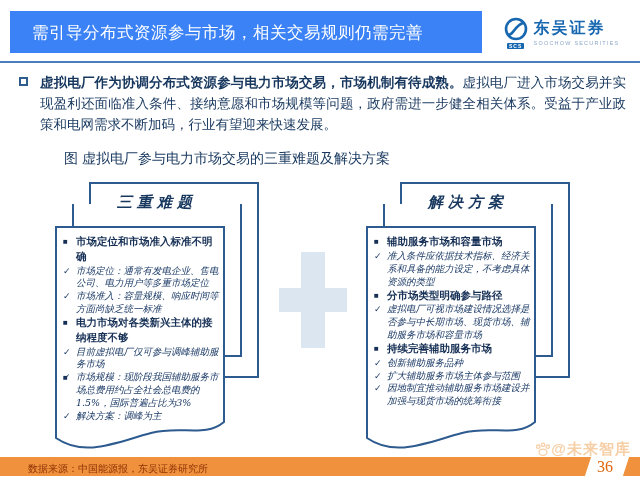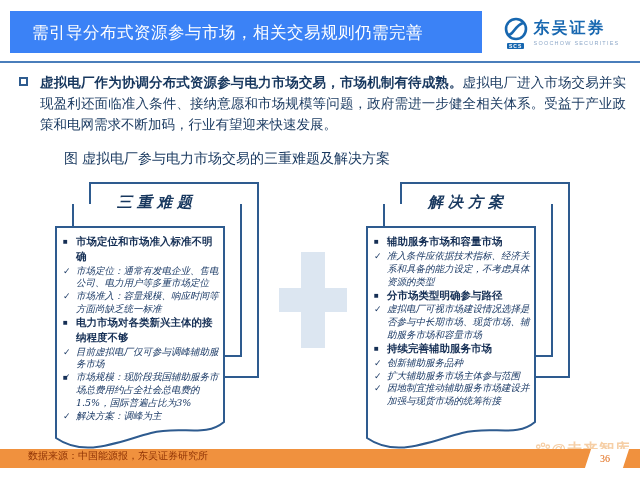--- a/index.html
+++ b/index.html
@@ -57,27 +57,27 @@
              font-family:"DejaVu Serif","Liberation Serif",serif; font-style:italic; }
   .row.sub .bullet { font-size:9px; font-style:normal; }
 
   .cross { position:absolute; left:279px; top:78px; width:68px; height:96px; z-index:0; }
   .cross .h { position:absolute; left:0; top:36px; width:68px; height:24px; background:#dce6f1; }
   .cross .v { position:absolute; left:22px; top:0; width:24px; height:96px; background:#dce6f1; }
 
   
   .watermark { position:absolute; right:9px; bottom:21px; display:flex; align-items:center;
                gap:0; color:#f6cfa6; font-size:15px; font-weight:bold; letter-spacing:1px; }
-  .footer { position:absolute; left:0; bottom:12px; width:640px; height:19px;
-            background:#f0913e; display:flex; align-items:flex-start; }
+  .footer { position:absolute; left:0; bottom:4px; width:640px; height:19px;
+            background:#f0913e; display:flex; align-items:flex-end; }
   .footer-src { font-size:10px; color:#8f3305; padding-left:28px; }
   .page-wedge { position:absolute; right:14px; top:0; width:38px; height:19px;
                 background:#fff; transform:skewX(-18deg); }
   .page-num { position:absolute; right:18px; top:0; width:34px; height:19px;
-              font-family:"Liberation Serif", serif; font-size:10px; color:#e0660f;
+              font-family:"Liberation Serif", serif; font-size:16px; color:#e0660f;
               text-align:center; line-height:19px; }
 </style>
 </head>
 <body>
 
 <div class="page">
 
   <div class="topbar">
     <div class="banner">需引导分布式资源参与市场，相关交易规则仍需完善</div>
     <div class="logo">

